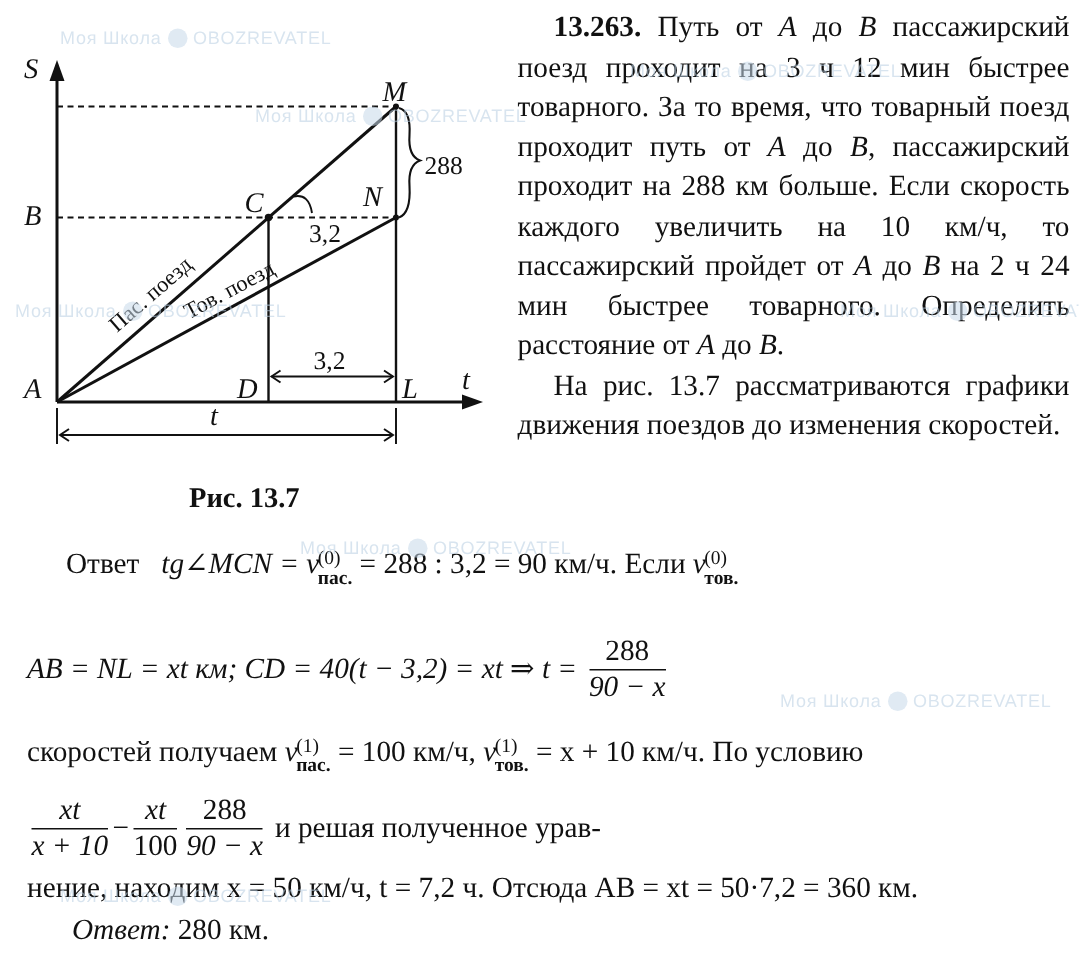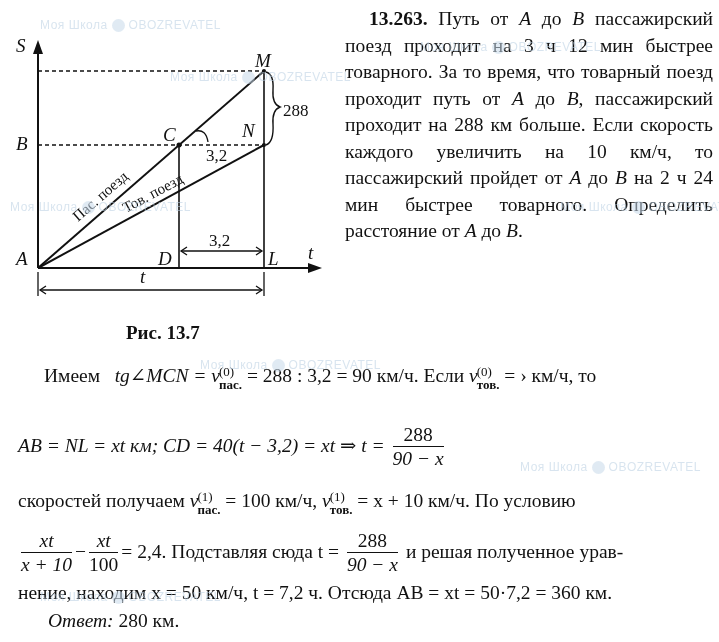--- a/index.html
+++ b/index.html
@@ -89,37 +89,38 @@
     <text x="209" y="246">3,2</text>
     <text x="0" y="0" transform="translate(78,222) rotate(-41)" font-size="15">Пас. поезд</text>
     <text x="0" y="0" transform="translate(126,213) rotate(-28)" font-size="15">Тов. поезд</text>
   </g>
 </svg>
 
 <div class="abs fig-caption">Рис. 13.7</div>
 
 <div class="abs problem">
   <p class="indent"><span class="num">13.263.</span><span> Путь от </span><span class="it">A</span><span> до </span><span class="it">B</span><span> пассажирский поезд проходит на 3 ч 12 мин быстрее товарного. За то время, что товарный поезд проходит путь от </span><span class="it">A</span><span> до </span><span class="it">B</span><span>, пассажирский проходит на 288 км больше. Если скорость каждого увеличить на 10 км/ч, то пассажирский пройдет от </span><span class="it">A</span><span> до </span><span class="it">B</span><span> на 2 ч 24 мин быстрее товарного. Определить расстояние от </span><span class="it">A</span><span> до </span><span class="it">B</span><span>.</span></p>
+  <p class="indent">На рис. 13.7 рассматриваются графики движения поездов до изменения скоростей.</p>
 </div>
 
 <div class="line" style="top:364px; left:44px;">
-  <span>Имеем</span>&nbsp;&nbsp;
-  <span class="it">tg∠MCN = v</span><span class="supsub"><span>(0)</span><span class="b">пас.</span></span><span> = 288 : 3,2 = 90 км/ч.  Если  </span><span class="it">v</span><span class="supsub"><span>(0)</span><span class="b">тов.</span></span><span> = › км/ч,  то</span>
+  <span>Ответ</span>&nbsp;&nbsp;
+  <span class="it">tg∠MCN = v</span><span class="supsub"><span>(0)</span><span class="b">пас.</span></span><span> = 288 : 3,2 = 90 км/ч.  Если  </span><span class="it">v</span><span class="supsub"><span>(0)</span><span class="b">тов.</span></span>
 </div>
 
 <div class="line" style="top:424px; left:18px;">
   <span class="it">AB = NL = xt км;   CD = 40(t − 3,2) = xt ⇒ t = </span><span class="frac"><span class="n">288</span><span class="d it">90 − x</span></span>
 </div>
 
 <div class="line" style="top:490px; left:18px;">
   <span>скоростей получаем  </span><span class="it">v</span><span class="supsub"><span>(1)</span><span class="b">пас.</span></span><span> = 100 км/ч,  </span><span class="it">v</span><span class="supsub"><span>(1)</span><span class="b">тов.</span></span><span> = x + 10 км/ч.  По условию</span>
 </div>
 
 <div class="line" style="top:530px; left:18px;">
-  <span class="frac it"><span class="n">xt</span><span class="d">x + 10</span></span><span>−</span><span class="frac it"><span class="n">xt</span><span class="d" style="font-style:normal">100</span></span><span>= 2,4. Подставляя сюда t = </span><span class="frac"><span class="n">288</span><span class="d it">90 − x</span></span><span> и решая полученное урав-</span>
+  <span class="frac it"><span class="n">xt</span><span class="d">x + 10</span></span><span>−</span><span class="frac it"><span class="n">xt</span><span class="d" style="font-style:normal">100</span></span><span class="frac"><span class="n">288</span><span class="d it">90 − x</span></span><span> и решая полученное урав-</span>
 </div>
 
 <div class="line" style="top:582px; left:18px;">нение, находим x = 50 км/ч, t = 7,2 ч. Отсюда AB = xt = 50·7,2 = 360 км.</div>
 
 <div class="line" style="top:610px; left:48px;">
   <span class="it">Ответ:</span><span> 280 км.</span>
 </div>
 
 <div class="watermark" style="left:40px; top:18px;"><span>Моя Школа</span><b></b><span>OBOZREVATEL</span></div>
 <div class="watermark" style="left:170px; top:70px;"><span>Моя Школа</span><b></b><span>OBOZREVATEL</span></div>

